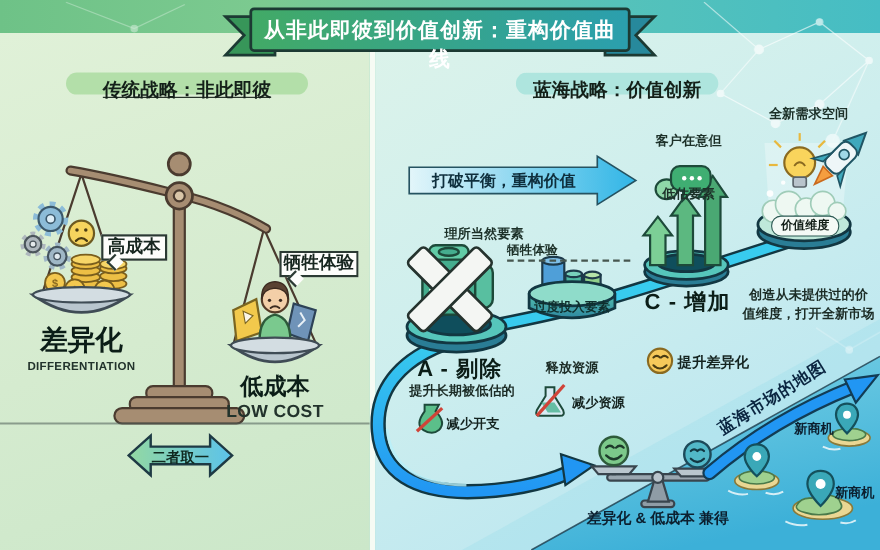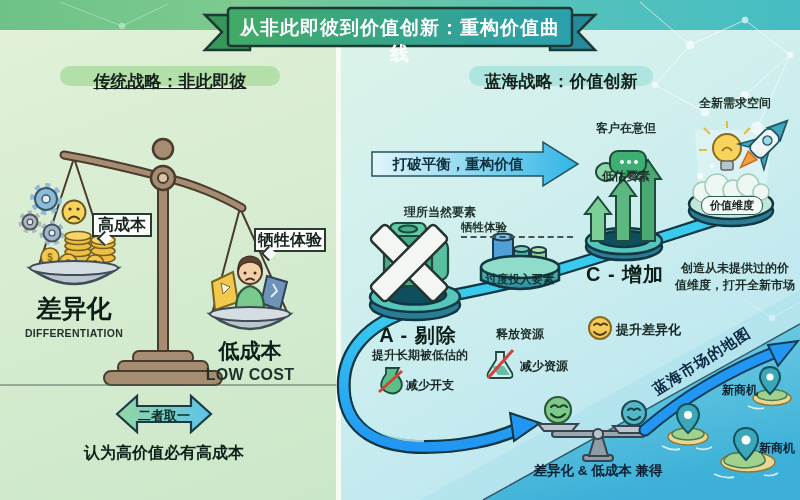--- a/index.html
+++ b/index.html
@@ -363,21 +363,20 @@
 
   <div class="bubble" style="left:254px;top:228px;width:68px;">牺牲体验</div>
   <div class="bubble-tail" style="left:263px;top:248px;"></div>
 
   <div class="txt ctr" style="left:24px;top:292px;width:100px;font-size:25px;color:#0b1d17;">差异化</div>
   <div class="txt ctr" style="left:14px;top:317px;width:120px;font-size:10.5px;letter-spacing:0.3px;color:#22332c;margin-top:10px;">DIFFERENTIATION</div>
   <div class="txt ctr" style="left:200px;top:337px;width:100px;font-size:21px;color:#0b1d17;">低成本</div>
   <div class="txt ctr" style="left:200px;top:366px;width:100px;font-size:16px;letter-spacing:0.3px;color:#22332c;">LOW COST</div>
 
   <div class="txt ctr" style="left:124px;top:407px;width:80px;font-size:13px;color:#102a20;">二者取一</div>
-  <div class="txt ctr" style="left:34px;top:443px;width:260px;font-size:16px;color:#0e1f18;">认为高价值必有高成本</div>
 
   <div class="txt ctr" style="left:378px;top:155px;width:160px;font-size:14.5px;color:#0e2e3c;">打破平衡，重构价值</div>
 
   <div class="txt ctr tag-label" style="left:395px;top:204px;width:90px;">理所当然要素</div>
   <div class="txt ctr step-title" style="left:368px;top:322px;width:100px;">A - 剔除</div>
   <div class="abs ctr" style="left:361px;top:347px;width:118px;">
     <div class="step-desc" style="font-weight:700;">提升长期被低估的</div>
   </div>
   <div class="txt note-label" style="left:406px;top:377px;width:70px;">减少开支</div>
 

